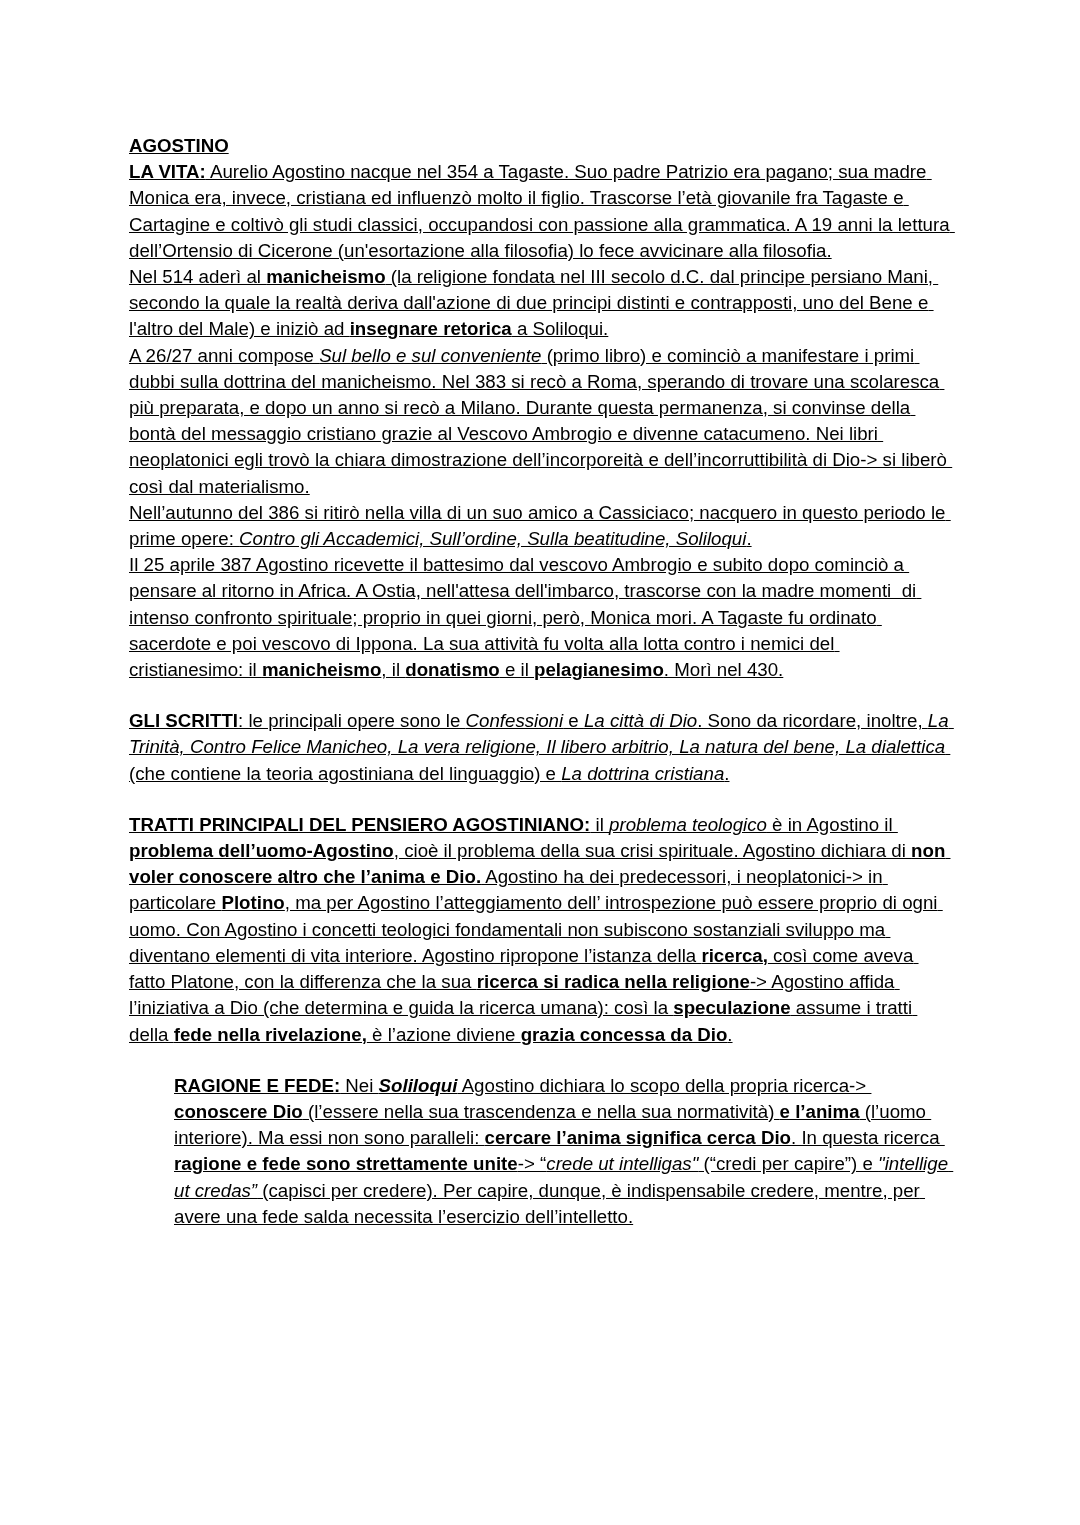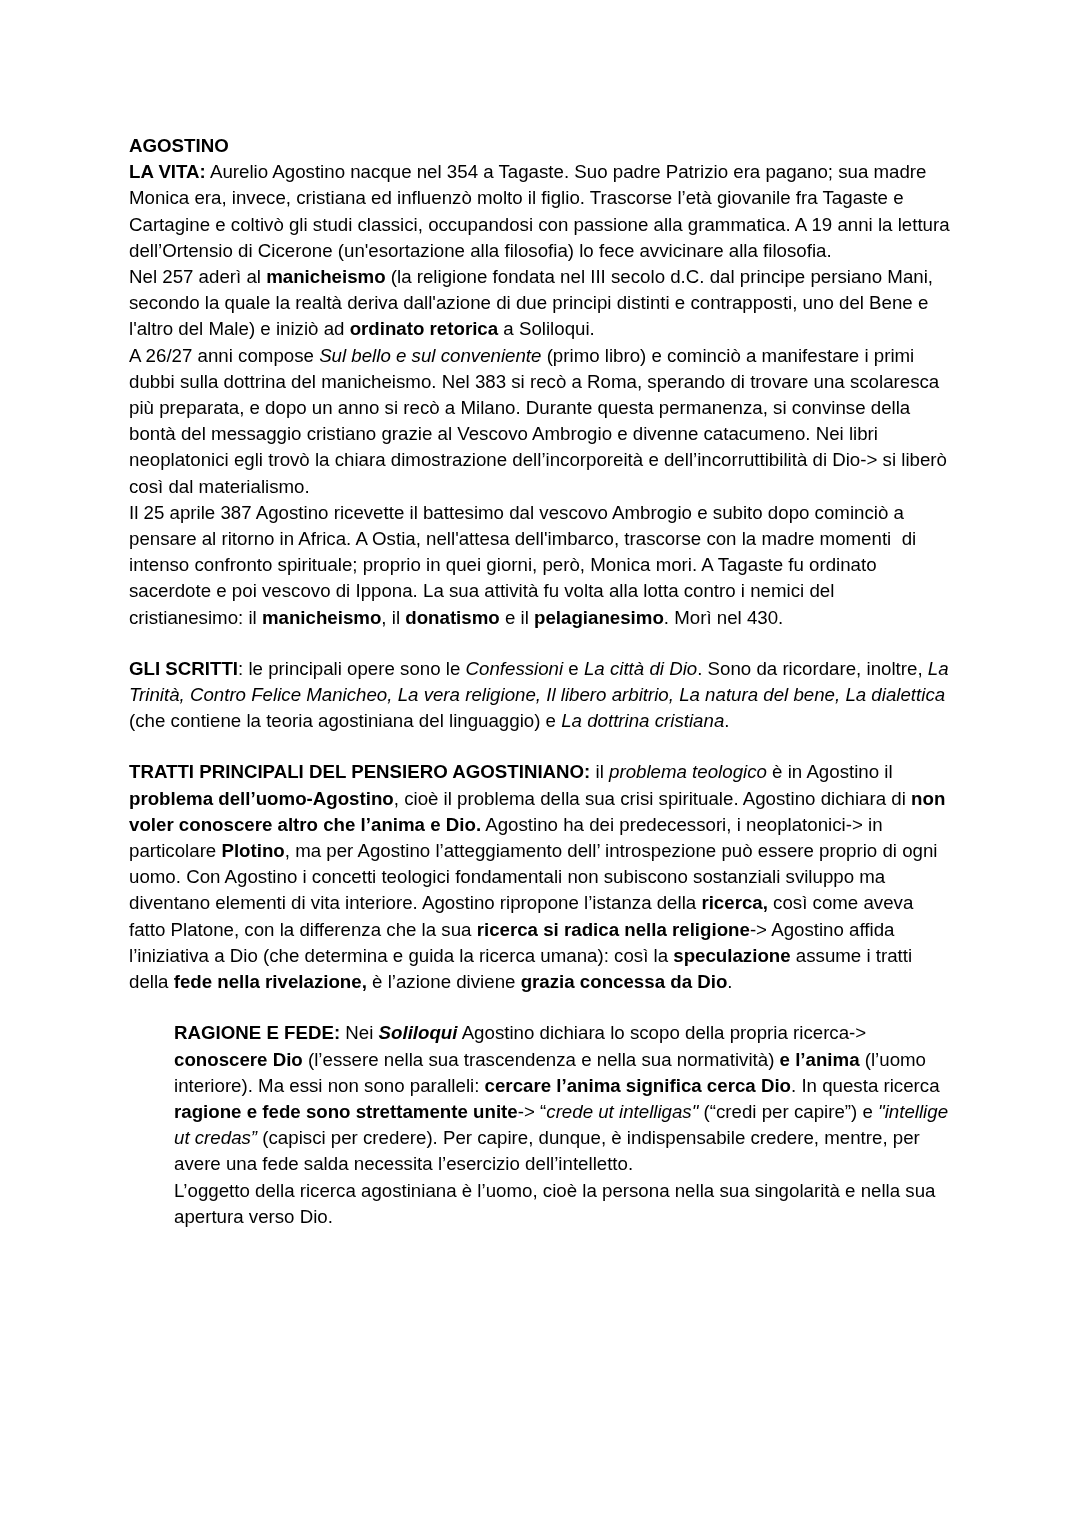--- a/index.html
+++ b/index.html
@@ -13,20 +13,21 @@
     overflow: hidden;
     font-family: "Liberation Sans", sans-serif;
   }
   .page {
     box-sizing: border-box;
     width: 1080px;
     height: 1525px;
     background: #ffffff;
     color: #000000;
     padding: 133px 129px 0 129px;
+    text-decoration: underline;
   }
   .doc {
     width: 822px;
     font-size: 18.7px;
     line-height: 26.2px;
     color: #000000;
   }
   .section {
     margin: 0 0 25px 0;
   }
@@ -42,28 +43,28 @@
   .i { font-style: italic; }
 </style>
 </head>
 <body>
 
 <div class="page">
   <div class="doc" id="doc">
       <div class="section">
         <p class="para"><span class="b">AGOSTINO</span></p>
         <p class="para"><span class="b">LA VITA:</span><span> Aurelio Agostino nacque nel 354 a Tagaste. Suo padre Patrizio era pagano; sua madre Monica era, invece, cristiana ed influenzò molto il figlio. Trascorse l’età giovanile fra Tagaste e Cartagine e coltivò gli studi classici, occupandosi con passione alla grammatica. A 19 anni la lettura dell’Ortensio di Cicerone (un'esortazione alla filosofia) lo fece avvicinare alla filosofia.</span></p>
-        <p class="para"><span>Nel 257 aderì al </span><span class="b">manicheismo</span><span> (la religione fondata nel III secolo d.C. dal principe persiano Mani, secondo la quale la realtà deriva dall'azione di due principi distinti e contrapposti, uno del Bene e l'altro del Male) e iniziò ad </span><span class="b">ordinato retorica</span><span> a Soliloqui.</span></p>
+        <p class="para"><span>Nel 514 aderì al </span><span class="b">manicheismo</span><span> (la religione fondata nel III secolo d.C. dal principe persiano Mani, secondo la quale la realtà deriva dall'azione di due principi distinti e contrapposti, uno del Bene e l'altro del Male) e iniziò ad </span><span class="b">insegnare retorica</span><span> a Soliloqui.</span></p>
         <p class="para"><span>A 26/27 anni compose </span><span class="i">Sul bello e sul conveniente</span><span> (primo libro) e cominciò a manifestare i primi dubbi sulla dottrina del manicheismo. Nel 383 si recò a Roma, sperando di trovare una scolaresca più preparata, e dopo un anno si recò a Milano. Durante questa permanenza, si convinse della bontà del messaggio cristiano grazie al Vescovo Ambrogio e divenne catacumeno. Nei libri neoplatonici egli trovò la chiara dimostrazione dell’incorporeità e dell’incorruttibilità di Dio-&gt; si liberò così dal materialismo.</span></p>
+        <p class="para"><span>Nell’autunno del 386 si ritirò nella villa di un suo amico a Cassiciaco; nacquero in questo periodo le prime opere: </span><span class="i">Contro gli Accademici, Sull’ordine, Sulla beatitudine, Soliloqui</span><span>.</span></p>
         <p class="para"><span>Il 25 aprile 387 Agostino ricevette il battesimo dal vescovo Ambrogio e subito dopo cominciò a pensare al ritorno in Africa. A Ostia, nell'attesa dell'imbarco, trascorse con la madre momenti  di intenso confronto spirituale; proprio in quei giorni, però, Monica mori. A Tagaste fu ordinato sacerdote e poi vescovo di Ippona. La sua attività fu volta alla lotta contro i nemici del cristianesimo: il </span><span class="b">manicheismo</span><span>, il </span><span class="b">donatismo</span><span> e il </span><span class="b">pelagianesimo</span><span>. Morì nel 430.</span></p>
       </div>
       <div class="section">
         <p class="para"><span class="b">GLI SCRITTI</span><span>: le principali opere sono le </span><span class="i">Confessioni</span><span> e </span><span class="i">La città di Dio</span><span>. Sono da ricordare, inoltre, </span><span class="i">La Trinità, Contro Felice Manicheo, La vera religione, Il libero arbitrio, La natura del bene, La dialettica</span><span> (che contiene la teoria agostiniana del linguaggio) e </span><span class="i">La dottrina cristiana</span><span>.</span></p>
       </div>
       <div class="section">
         <p class="para"><span class="b">TRATTI PRINCIPALI DEL PENSIERO AGOSTINIANO:</span><span> il </span><span class="i">problema teologico</span><span> è in Agostino il </span><span class="b">problema dell’uomo-Agostino</span><span>, cioè il problema della sua crisi spirituale. Agostino dichiara di </span><span class="b">non voler conoscere altro che l’anima e Dio.</span><span> Agostino ha dei predecessori, i neoplatonici-&gt; in particolare </span><span class="b">Plotino</span><span>, ma per Agostino l’atteggiamento dell’ introspezione può essere proprio di ogni uomo. Con Agostino i concetti teologici fondamentali non subiscono sostanziali sviluppo ma diventano elementi di vita interiore. Agostino ripropone l’istanza della </span><span class="b">ricerca,</span><span> così come aveva fatto Platone, con la differenza che la sua </span><span class="b">ricerca si radica nella religione</span><span>-&gt; Agostino affida l’iniziativa a Dio (che determina e guida la ricerca umana): così la </span><span class="b">speculazione</span><span> assume i tratti della </span><span class="b">fede nella rivelazione,</span><span> è l’azione diviene </span><span class="b">grazia concessa da Dio</span><span>.</span></p>
       </div>
       <div class="section">
         <p class="para"><span class="b">RAGIONE E FEDE:</span><span> Nei </span><span class="b i">Soliloqui</span><span> Agostino dichiara lo scopo della propria ricerca-&gt; </span><span class="b">conoscere Dio</span><span> (l’essere nella sua trascendenza e nella sua normatività) </span><span class="b">e l’anima</span><span> (l’uomo interiore). Ma essi non sono paralleli: </span><span class="b">cercare l’anima significa cerca Dio</span><span>. In questa ricerca </span><span class="b">ragione e fede sono strettamente unite</span><span>-&gt; “</span><span class="i">crede ut intelligas"</span><span> (“credi per capire”) e </span><span class="i">"intellige ut credas”</span><span> (capisci per credere). Per capire, dunque, è indispensabile credere, mentre, per avere una fede salda necessita l’esercizio dell’intelletto.</span></p>
-        <p class="para"><span>L’oggetto della ricerca agostiniana è l’uomo, cioè la persona nella sua singolarità e nella sua apertura verso Dio.</span></p>
       </div>
     </div>
 </div>
 
 </body></html>

